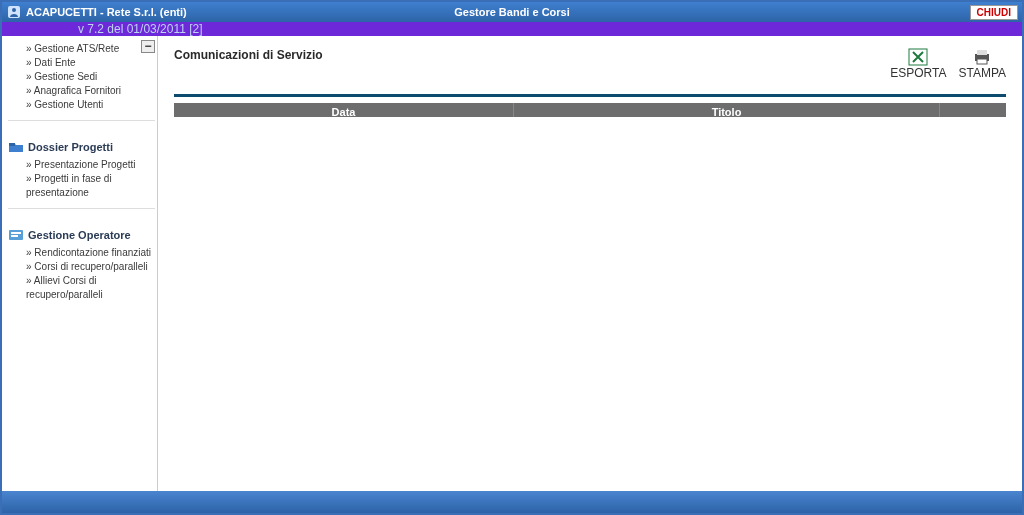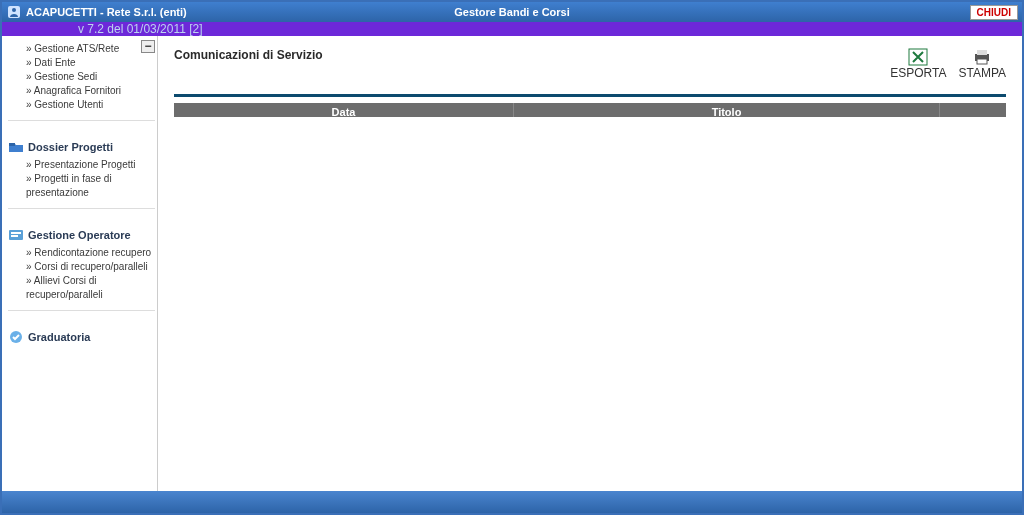--- a/index.html
+++ b/index.html
@@ -219,37 +219,27 @@
     <div class="menu-section">
       <div class="menu-head">
         <svg class="sicon" viewBox="0 0 16 16">
             <rect x="1" y="3" width="14" height="10" rx="1" fill="#5aa0d8"></rect>
             <rect x="3" y="5" width="10" height="2" fill="#fff"></rect>
             <rect x="3" y="8" width="7" height="2" fill="#fff"></rect>
           </svg>
         <span>Gestione Operatore</span>
       </div>
       <div class="menu-items">
-        <div class="mi">Rendicontazione recupero</div>
+        <div class="mi">Rendicontazione finanziati</div>
         <div class="mi">Corsi di recupero/paralleli</div>
         <div class="mi">Allievi Corsi di recupero/paralleli</div>
       </div>
     </div>
 
 
-    <div class="menu-section">
-      <div class="menu-head">
-        <svg class="sicon" viewBox="0 0 16 16">
-            <circle cx="8" cy="8" r="6" fill="#6ab0e8"></circle>
-            <path d="M5 8l2 2 4-4" stroke="#fff" stroke-width="2" fill="none"></path>
-          </svg>
-        <span>Graduatoria</span>
-      </div>
-
-    </div>
 
   </div>
 
   <div class="content">
     <div class="content-head">
       <div class="content-title">Comunicazioni di Servizio</div>
       <div class="content-actions">
         <div class="action">
           <span class="ico">
             <svg viewBox="0 0 20 18" width="20" height="18">

